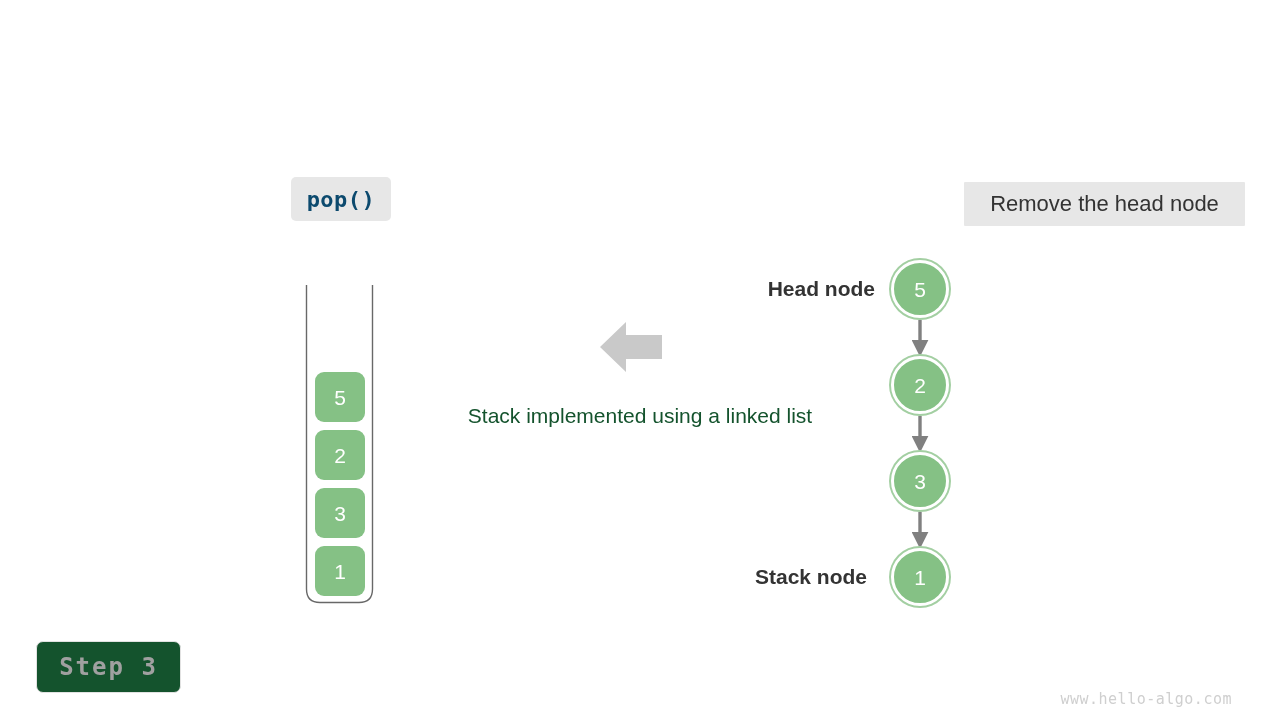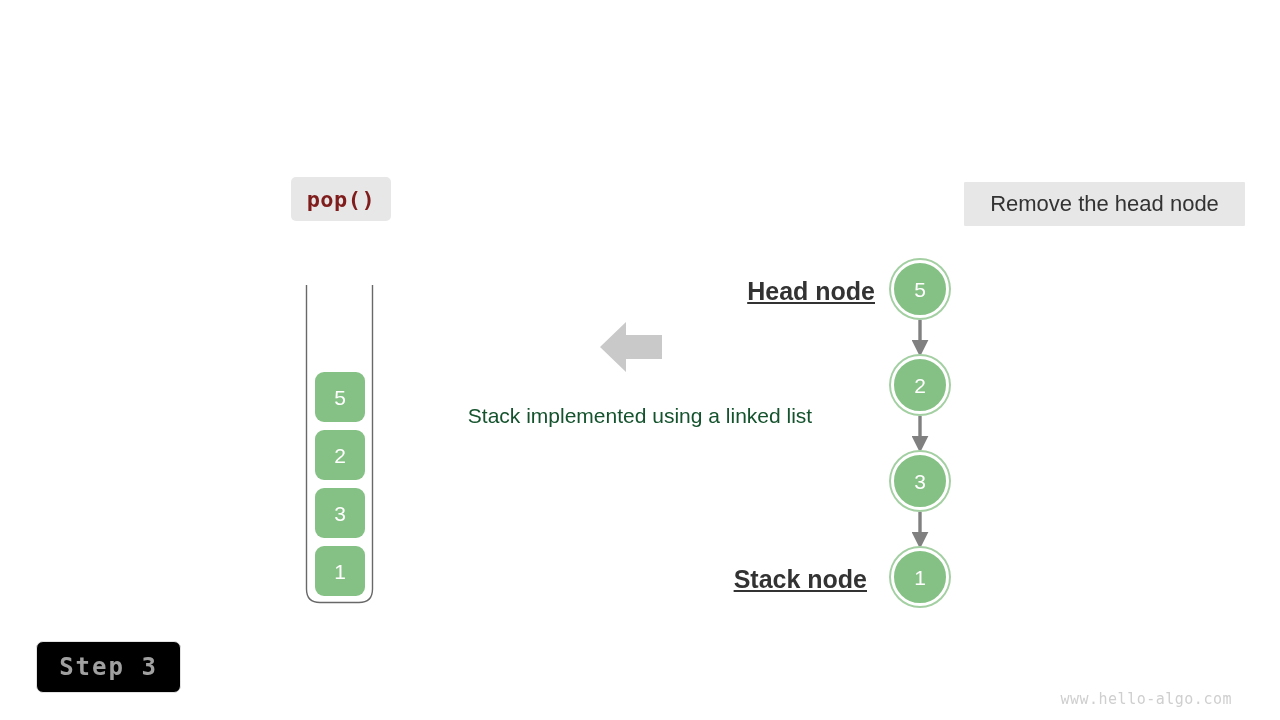--- a/index.html
+++ b/index.html
@@ -29,21 +29,21 @@
     width: 100px;
     height: 44px;
     background: #e7e7e7;
     border-radius: 5px;
     display: flex;
     align-items: center;
     justify-content: center;
     font-family: "DejaVu Sans Mono", "Liberation Mono", monospace;
     font-size: 22px;
     font-weight: 700;
-    color: #7f1d1d;
+    color: #0c4a6e;
     letter-spacing: 0.5px;
   }
   .badge-action {
     position: absolute;
     left: 964px;
     top: 182px;
     width: 281px;
     height: 44px;
     background: #e7e7e7;
     border-radius: 1px;
@@ -52,21 +52,21 @@
     justify-content: center;
     font-size: 22px;
     color: #333333;
   }
   .badge-step {
     position: absolute;
     left: 36px;
     top: 641px;
     width: 145px;
     height: 52px;
-    background: #000000;
+    background: #14532d;
     border: 1px solid #e2e2e2;
     border-radius: 7px;
     display: flex;
     align-items: center;
     justify-content: center;
     font-family: "DejaVu Sans Mono", "Liberation Mono", monospace;
     font-size: 24px;
     font-weight: 700;
     color: #a0a0a0;
     letter-spacing: 2px;
@@ -148,25 +148,24 @@
     align-items: center;
     justify-content: center;
     color: #ffffff;
     font-size: 21px;
     line-height: 1;
   }
   .ll-label {
     position: absolute;
     width: 160px;
     text-align: right;
-    font-size: 25px;
+    font-size: 21px;
     font-weight: 700;
     color: #333333;
     white-space: nowrap;
-    text-decoration: underline;
   }
   .ll-svg {
     position: absolute;
     left: 0; top: 0;
     width: 260px;
     height: 370px;
   }
 
   
   .watermark {

